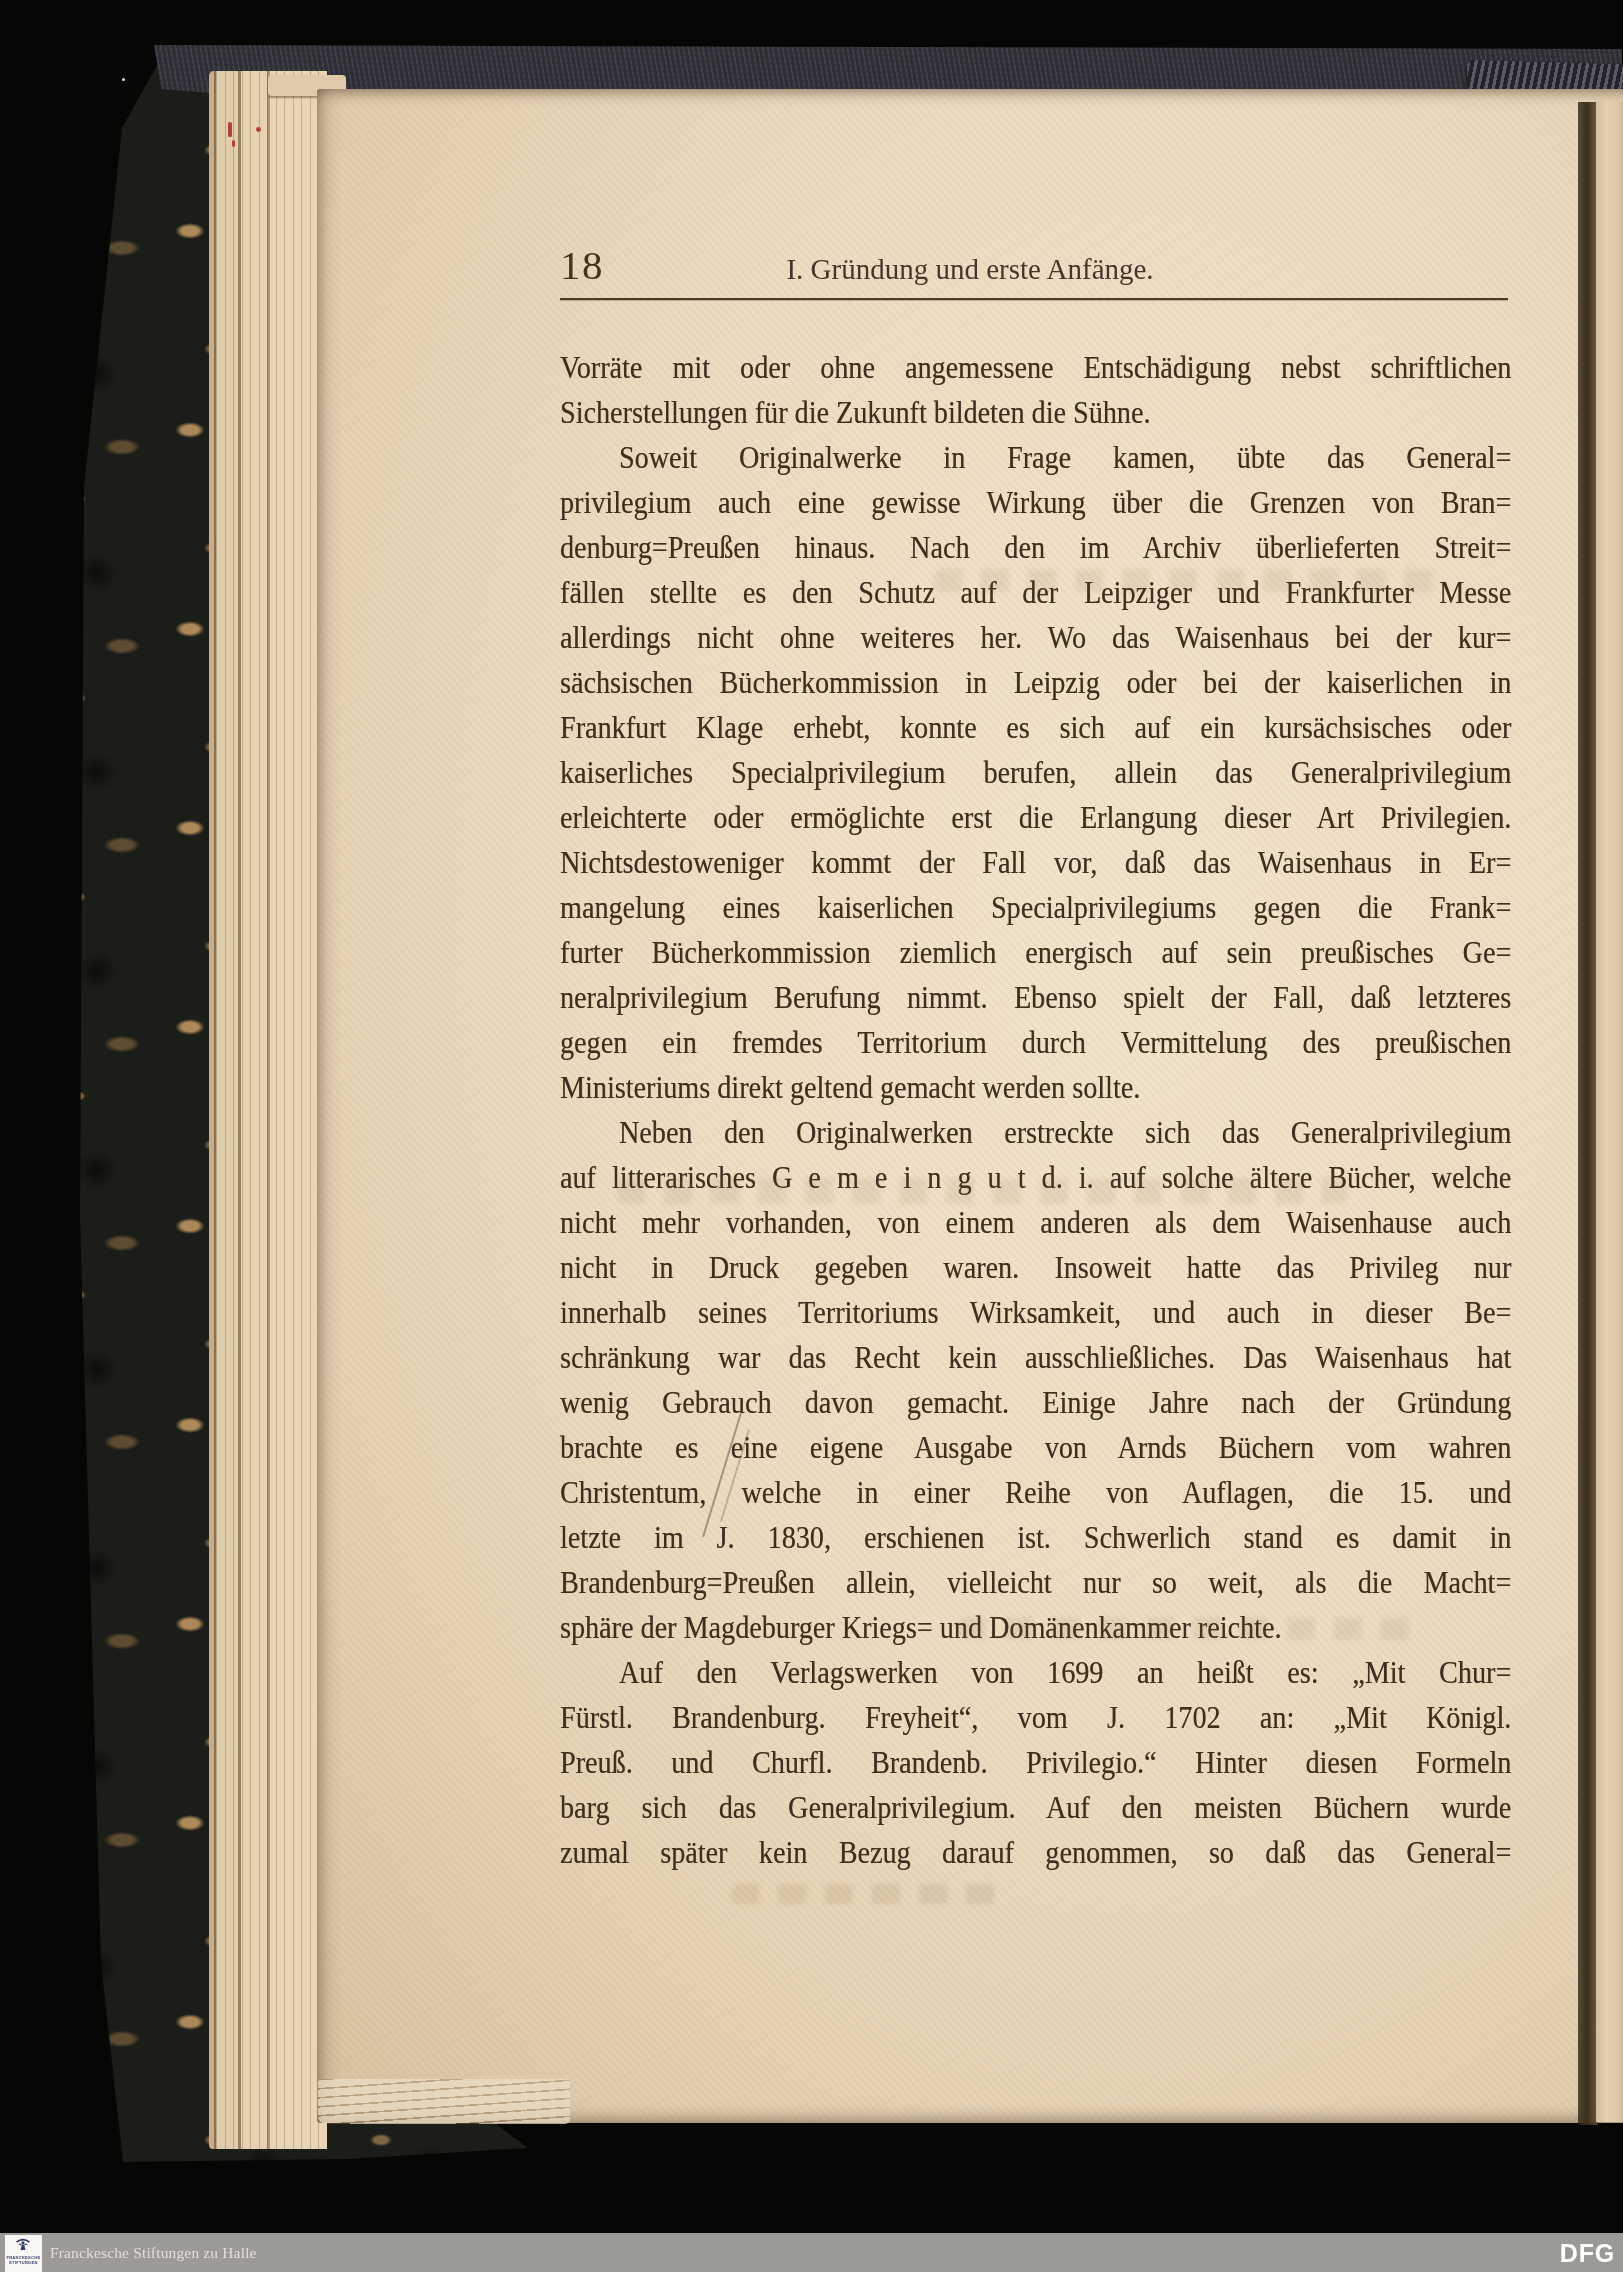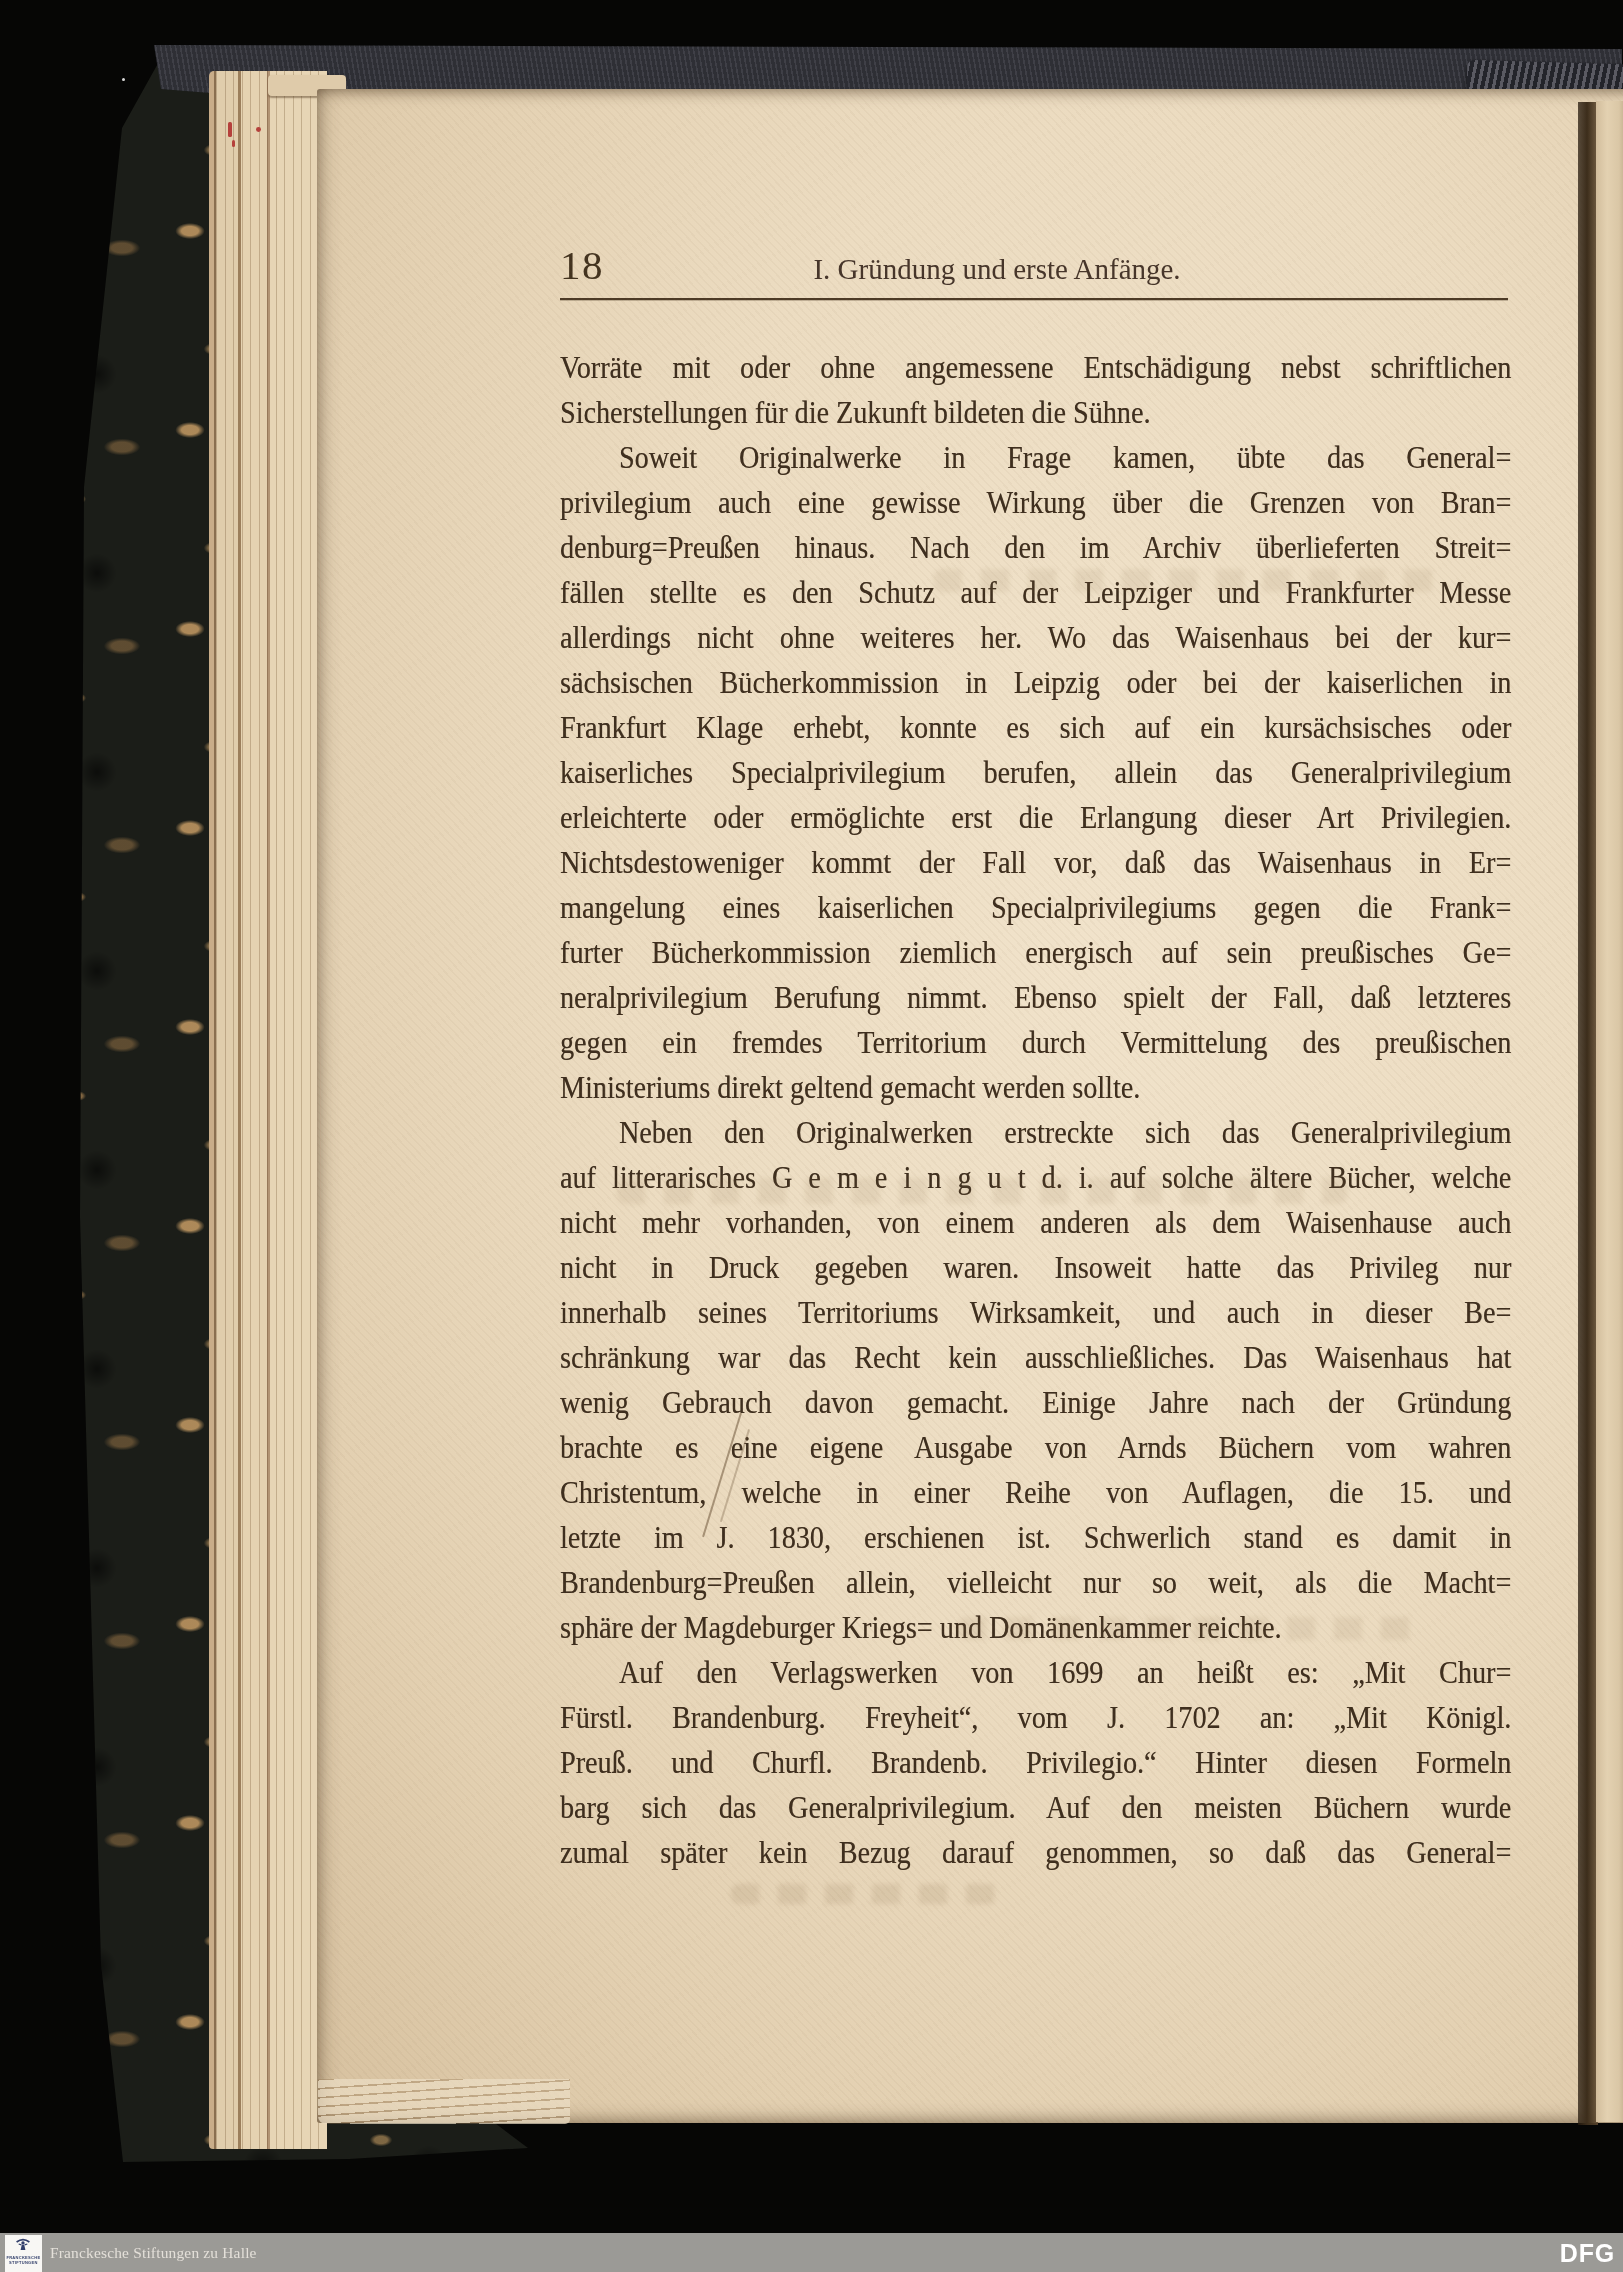--- a/index.html
+++ b/index.html
@@ -97,21 +97,21 @@
     position:absolute;left:1596px;top:101px;width:28px;height:2021px;
     background:linear-gradient(90deg,#d2bd9c,#e3d1b1 40%,#dac7a6 82%,#c8b392);
   }
 
   
   .pagenum{
     position:absolute;left:243px;top:156px;
     font-size:41px;color:#43331f;letter-spacing:1.6px;line-height:1;
   }
   .running-head{
-    position:absolute;left:680px;top:166px;transform:translateX(-50%);
+    position:absolute;left:653px;top:166px;transform:translateX(-50%);
     font-size:29px;color:#46352a;white-space:nowrap;line-height:1;text-align:center;
   }
   .rule{
     position:absolute;left:243px;top:209px;width:948px;height:2.4px;
     background:#4c3a26;box-shadow:0 0.8px 0 rgba(76,58,38,.35);
   }
   .body-text{
     position:absolute;left:243px;top:256px;width:1081px;
     transform:scaleX(0.88);transform-origin:0 0;
     font-size:32px;line-height:45px;color:#3e2e1e;

